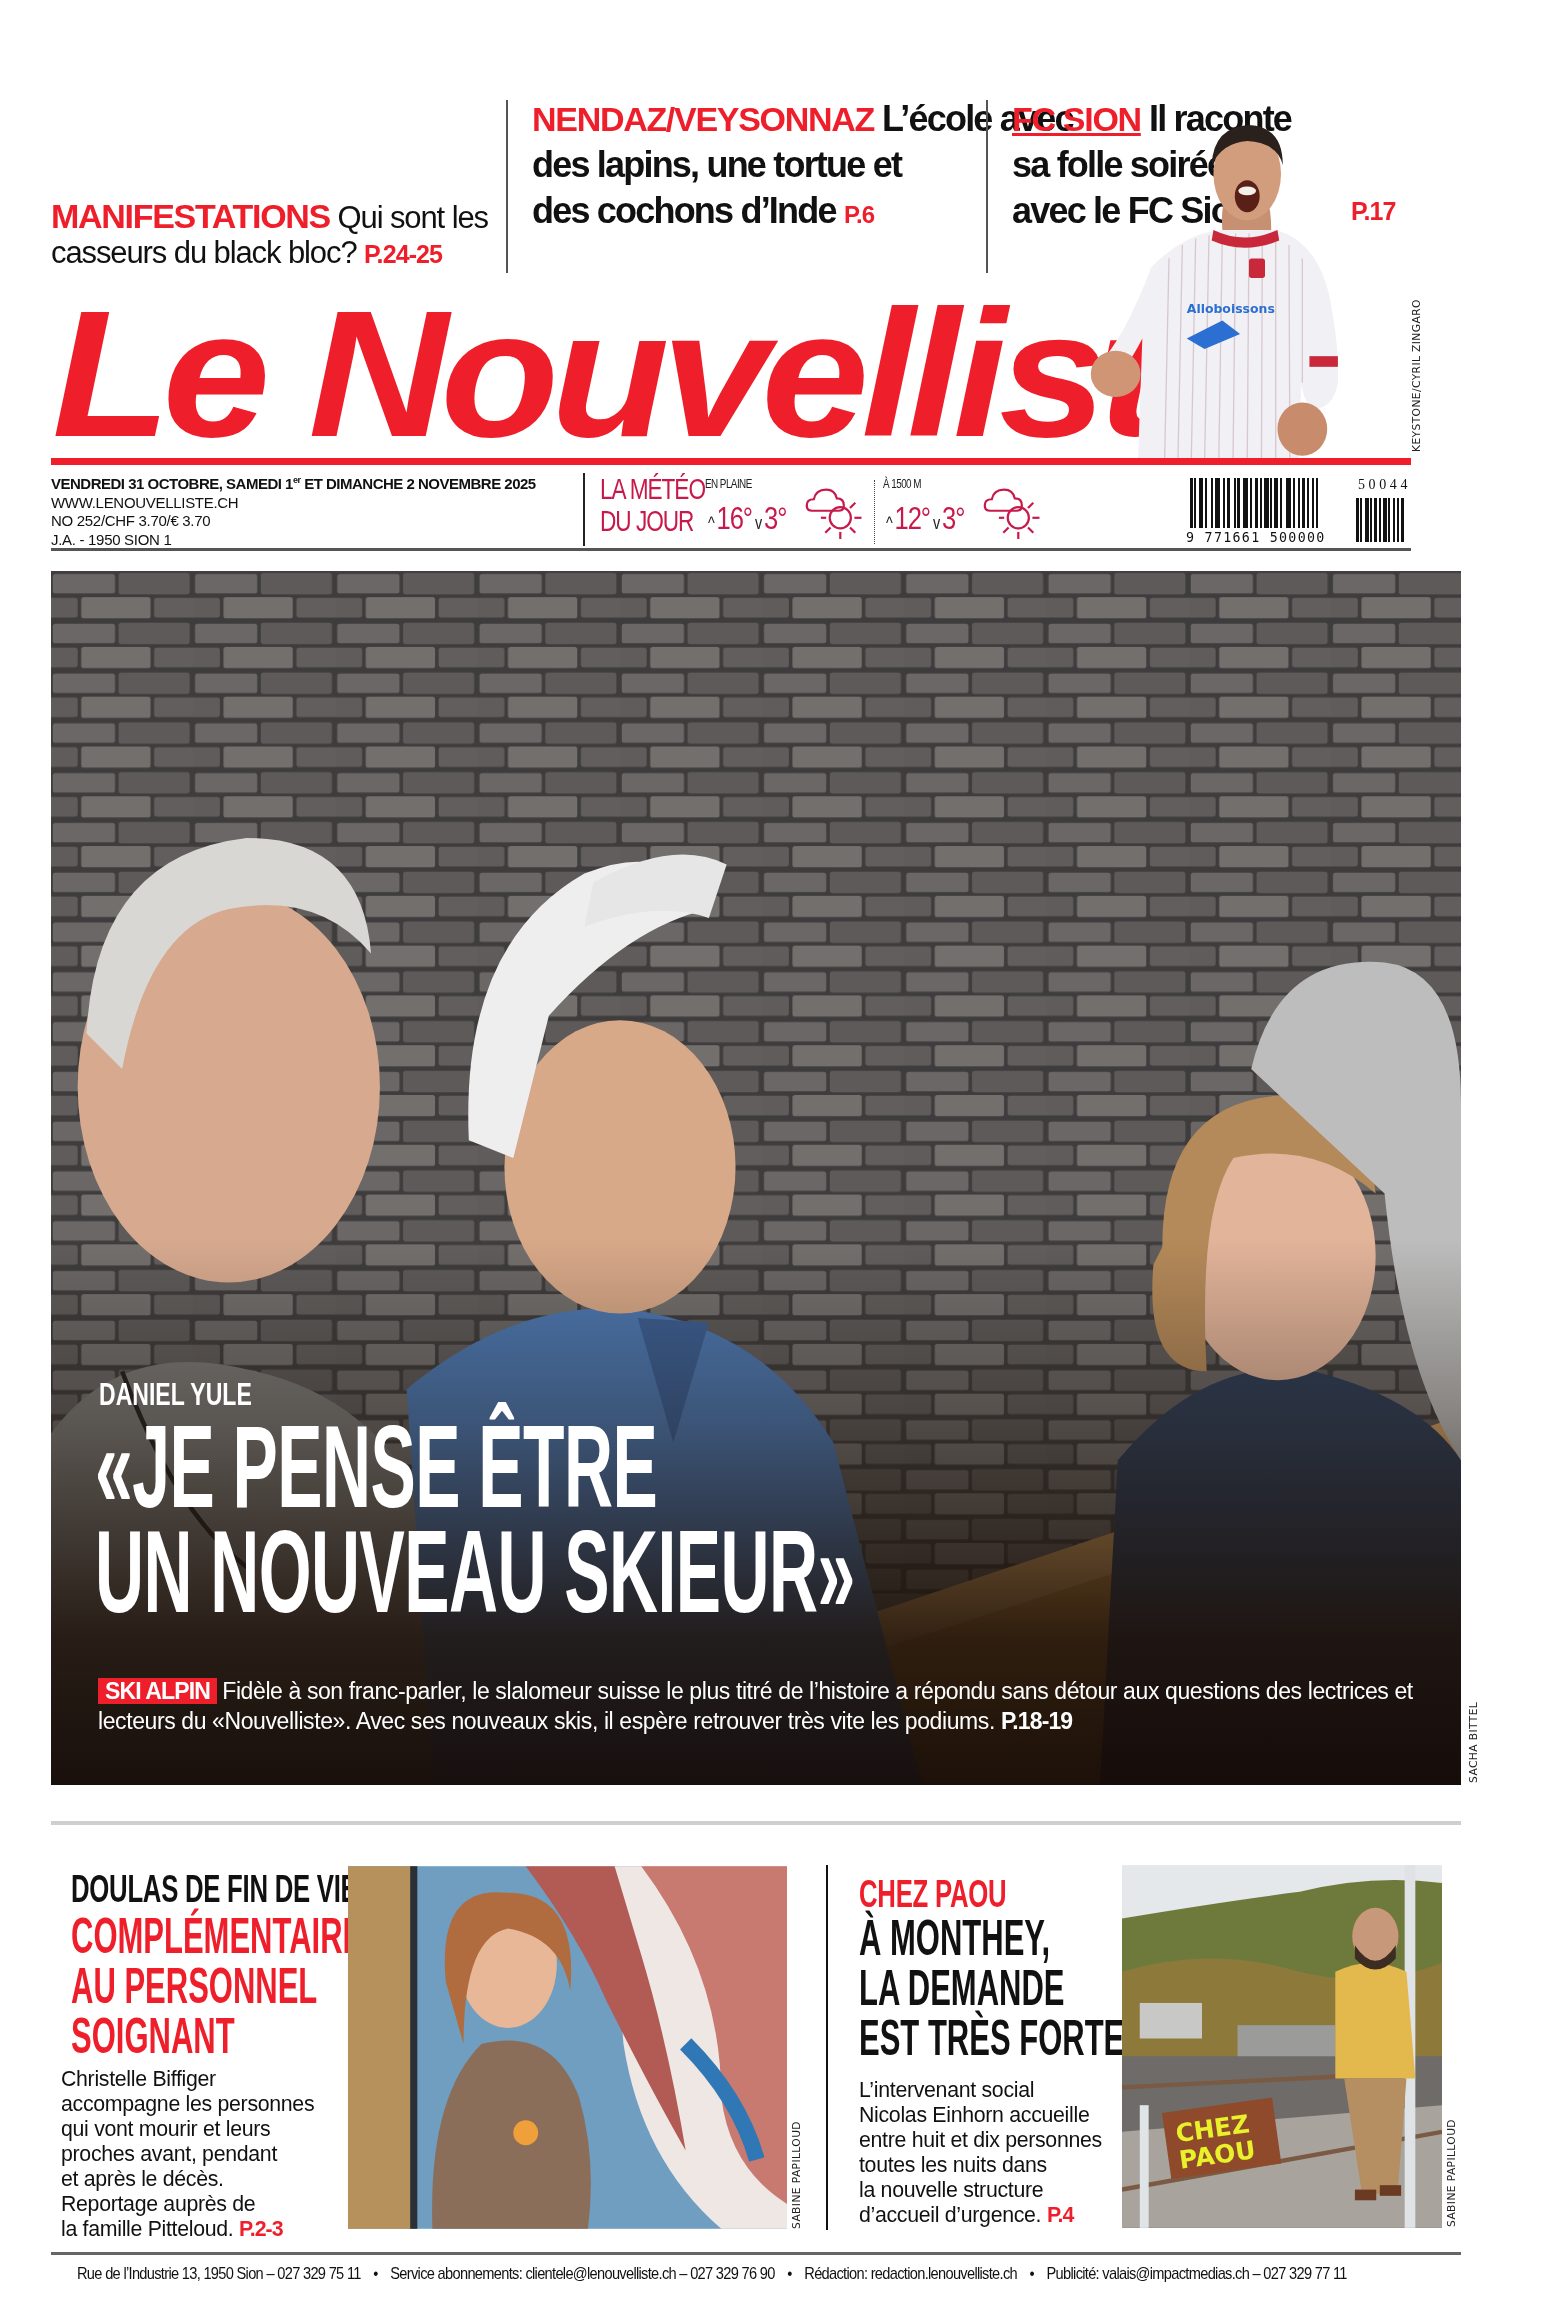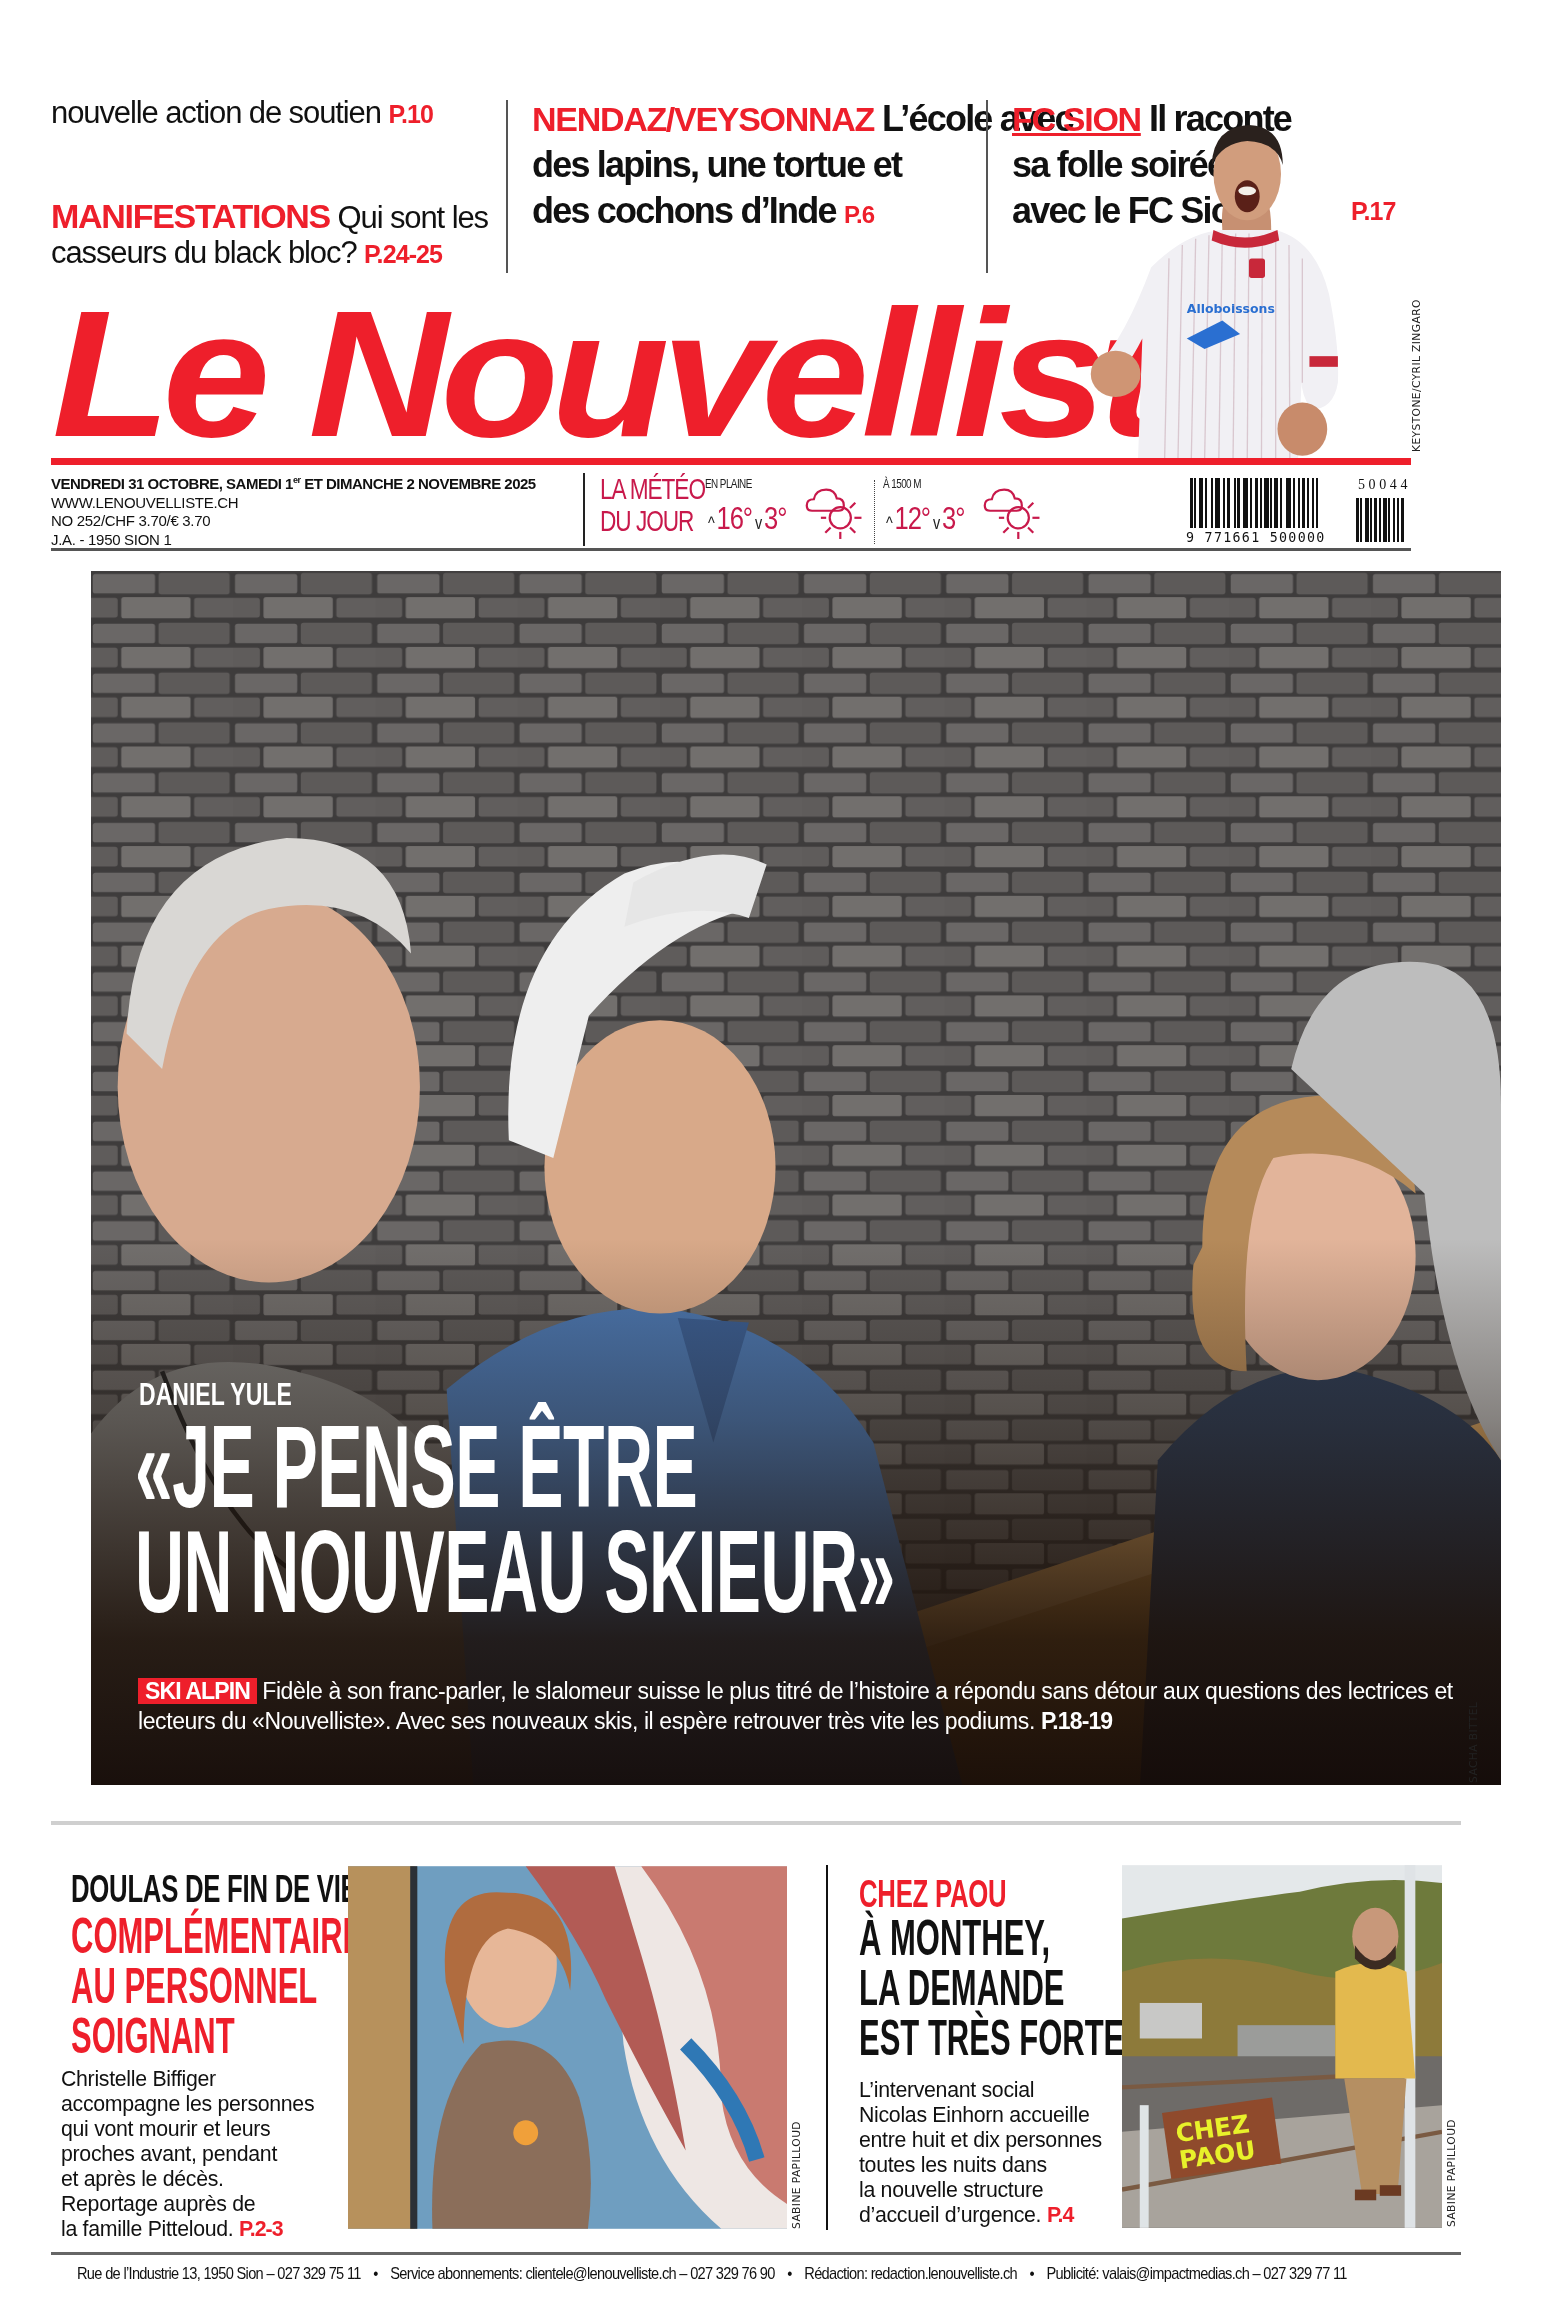--- a/index.html
+++ b/index.html
@@ -46,21 +46,21 @@
 
   .barcode { position: absolute; left: 1190px; top: 478px; width: 160px; height: 59px; display: flex; align-items: stretch; }
   .barcode i { display: block; background: #111; height: 50px; }
   .barcode-num { position: absolute; left: 1186px; top: 530px; font-family: "DejaVu Sans Mono", monospace; font-size: 13.3px; letter-spacing: 1.3px; color: #111; }
   .barcode2 { position: absolute; left: 1356px; top: 498px; display: flex; height: 44px; }
   .barcode2 i { display: block; background: #111; height: 44px; }
   .barcode2-num { position: absolute; left: 1358px; top: 477px; font-family: Liberation Serif, serif; font-size: 14px; letter-spacing: 3.6px; color: #111; }
 
   
   .hero { position: absolute; left: 51px; top: 571px; width: 1410px; height: 1214px; overflow: hidden;
-          background: #4a4848; margin-left: 40px; }
+          background: #4a4848; }
   .hero svg { position: absolute; left: 0; top: 0; }
   .hero-shade { position: absolute; left: 0; top: 0; width: 100%; height: 100%;
                 background: linear-gradient(to bottom, rgba(0,0,0,0) 55%, rgba(30,20,12,0.35) 70%, rgba(28,16,8,0.88) 88%, rgba(20,10,6,0.95) 100%); }
   .hero-kicker { position: absolute; left: 48px; top: 805px; color: #fff; font-weight: bold; font-size: 32px;
                  transform: scaleX(0.72); transform-origin: left top; letter-spacing: 0; white-space: nowrap; }
   .hero-title { position: absolute; left: 44px; top: 843px; color: #fff; font-weight: bold; font-size: 117px; line-height: 105px;
                 transform: scaleX(0.58); transform-origin: left top; letter-spacing: -0.9px; white-space: nowrap; }
   .hero-text { position: absolute; left: 47px; top: 1105px; width: 1369px; color: #fff; font-size: 23px; line-height: 30px; letter-spacing: -0.4px; }
   .hero-tag { background: #ee1f2b; color: #fff; font-weight: bold; padding: 0 7.1px; margin-right: 5.3px; letter-spacing: -0.9px; }
   .hero-text .page { font-weight: bold; letter-spacing: -0.9px; }
@@ -76,21 +76,20 @@
   .col-div { position: absolute; left: 826px; top: 1865px; width: 1.8px; height: 365px; background: #111; }
 
   .footer-rule { position: absolute; left: 51px; top: 2252px; width: 1410px; height: 2.7px; background: #666; }
   .footer { position: absolute; left: 77px; top: 2264px; font-size: 17px; color: #111; letter-spacing: -0.8px; white-space: nowrap; transform: scaleX(0.86); transform-origin: left top; }
   .footer .dot { margin: 0 10.7px; }
 </style>
 </head>
 <body>
 
 <div class="teaser teaser-light" style="left:51px; top:96px;">
-  <div><span class="body">nouvelle action de soutien</span> <span class="page">P.10</span></div>
 </div>
 
 <div class="teaser teaser-light" style="left:51px; top:197px;">
   <div><span class="kicker" style="font-size:34px;">MANIFESTATIONS</span> <span class="body">Qui sont les</span></div>
   <div><span class="body">casseurs du black bloc?</span> <span class="page">P.24-25</span></div>
 </div>
 
 <div class="vdiv" style="left:506px; top:100px; height:173px;"></div>
 
 <div class="teaser teaser-bold" style="left:532px; top:96px; line-height:46px;">

